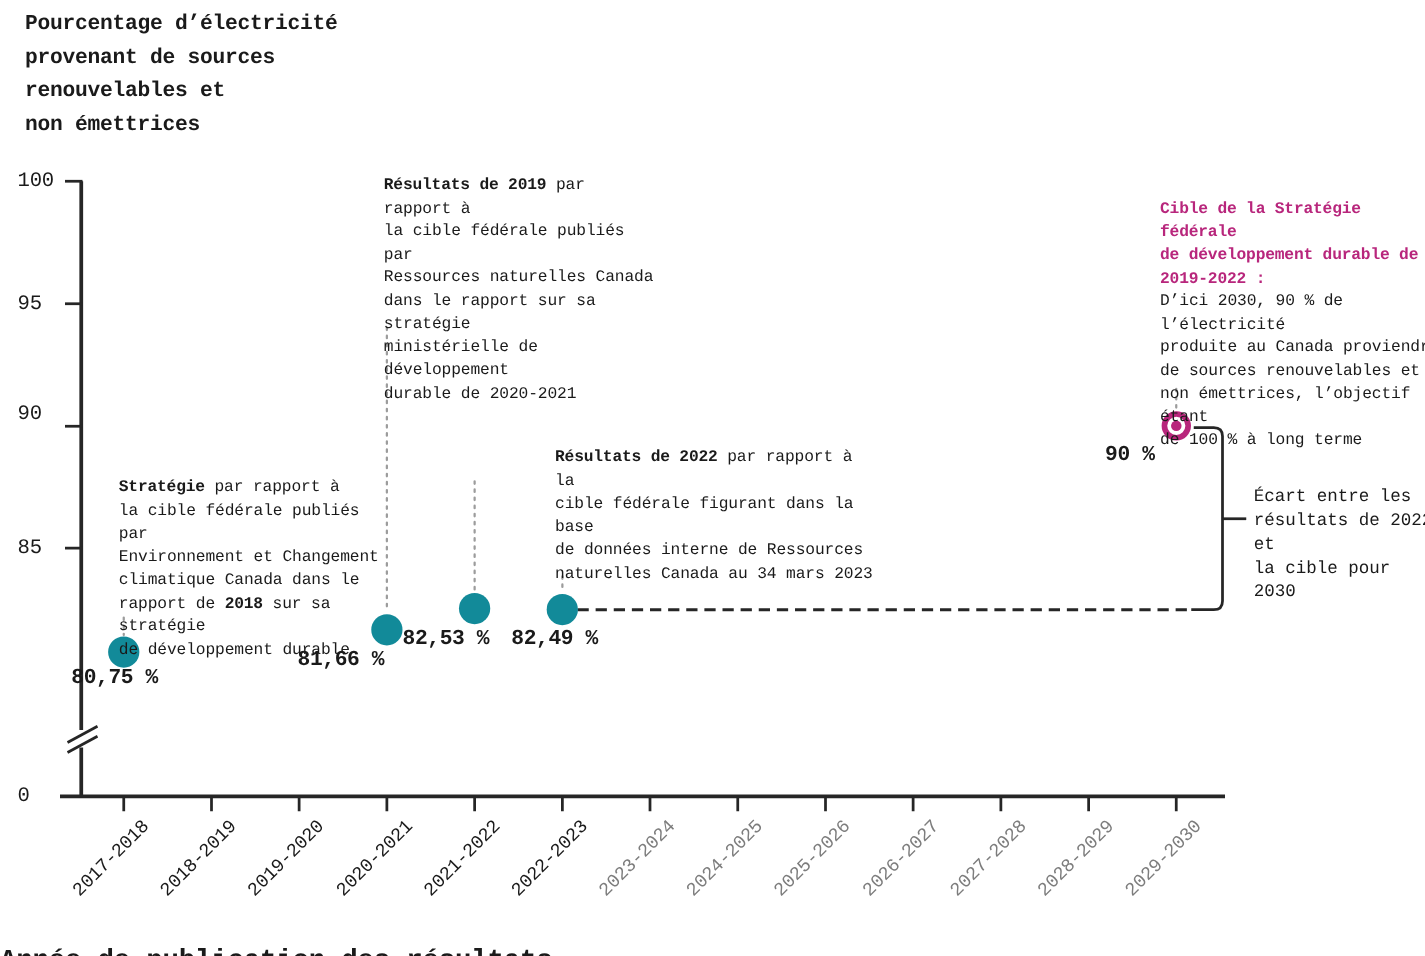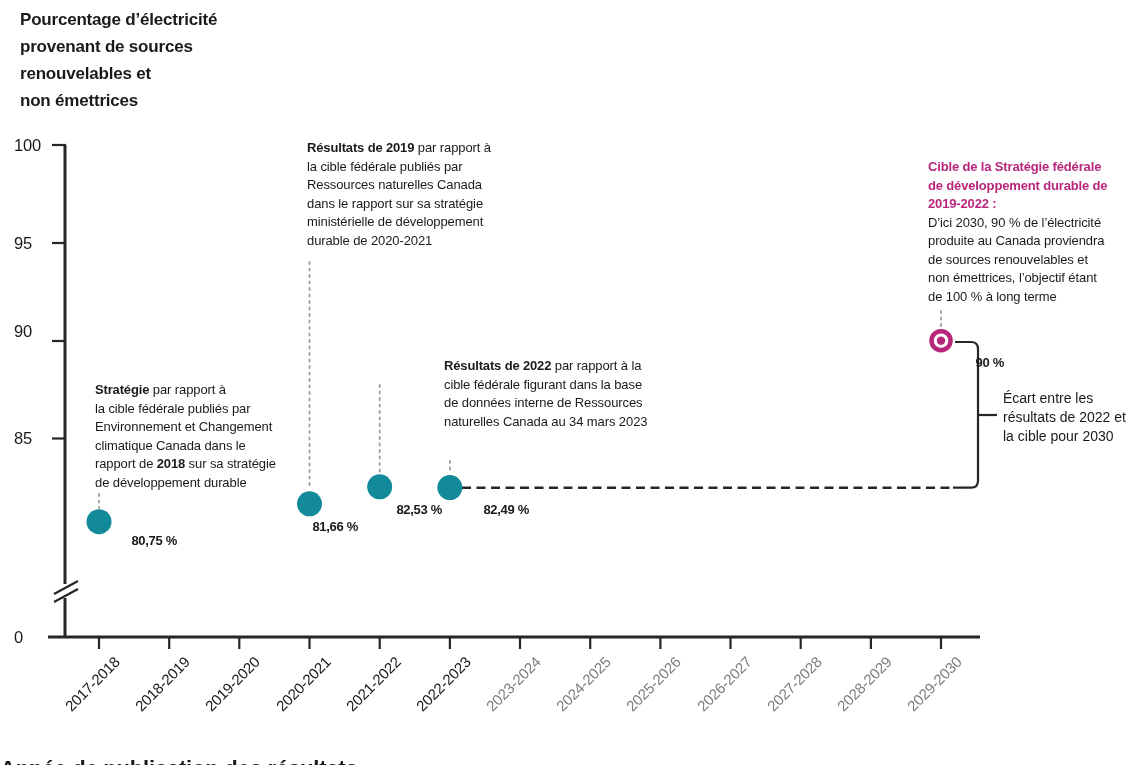--- a/index.html
+++ b/index.html
@@ -1,18 +1,18 @@
 <!DOCTYPE html>
 <html style="--teal: #128A99; --magenta: #B8267C; --axis: #262626; --muted: #7D7D7D; --leader: #9C9C9C; --text: #1A1A1A;"><head>
 <meta charset="utf-8">
 <style>
   html,body{margin:0;padding:0;background:#fff;}
   #canvas{
     position:relative;width:1140px;height:765px;overflow:hidden;background:#fff;
-    font-family:Liberation Sans, sans-serif;color:var(--text,#1a1a1a);
+    font-family:Liberation Mono, monospace;color:var(--text,#1a1a1a);
   }
   .chart-svg{position:absolute;left:0;top:0;}
   .axis-line{stroke:var(--axis,#262626);stroke-width:3;fill:none;}
   .tick{stroke:var(--axis,#262626);stroke-width:2.2;}
   .break-mark{stroke:var(--axis,#262626);stroke-width:2.2;}
   .leader{stroke:var(--leader,#9c9c9c);stroke-width:1.8;stroke-dasharray:2 4.5;stroke-linecap:round;}
   .dashed-line{stroke:var(--axis,#262626);stroke-width:2.4;stroke-dasharray:9 5.5;}
   .bracket{stroke:var(--axis,#262626);stroke-width:2.2;fill:none;}
   .title{
     position:absolute;left:20px;top:6px;width:260px;
@@ -25,21 +25,21 @@
   .xlab{
     position:absolute;white-space:nowrap;font-size:15px;letter-spacing:-0.2px;
     transform:rotate(-45deg);transform-origin:100% 0%;text-align:right;color:var(--text,#1a1a1a);
   }
   .xlab.future{color:var(--muted,#7d7d7d);}
   .xaxis-title{
     position:absolute;left:0;top:756px;width:1050px;text-align:left;
     font-size:22px;font-weight:bold;letter-spacing:-0.2px;
   }
   .ptlab{
-    position:absolute;text-align:right;font-size:13px;font-weight:bold;letter-spacing:-0.3px;white-space:nowrap;
+    position:absolute;text-align:left;font-size:17px;font-weight:bold;letter-spacing:-0.3px;white-space:nowrap;
   }
   .ann{
     position:absolute;font-size:13px;line-height:18.5px;white-space:pre-line;letter-spacing:-0.1px;
   }
   .ann b{letter-spacing:-0.15px;}
   .magenta-head{color:var(--magenta,#b8267c);font-weight:bold;}
   .gap-note{position:absolute;font-size:14px;line-height:19px;white-space:pre-line;}
 </style>
 </head>
 <body>

